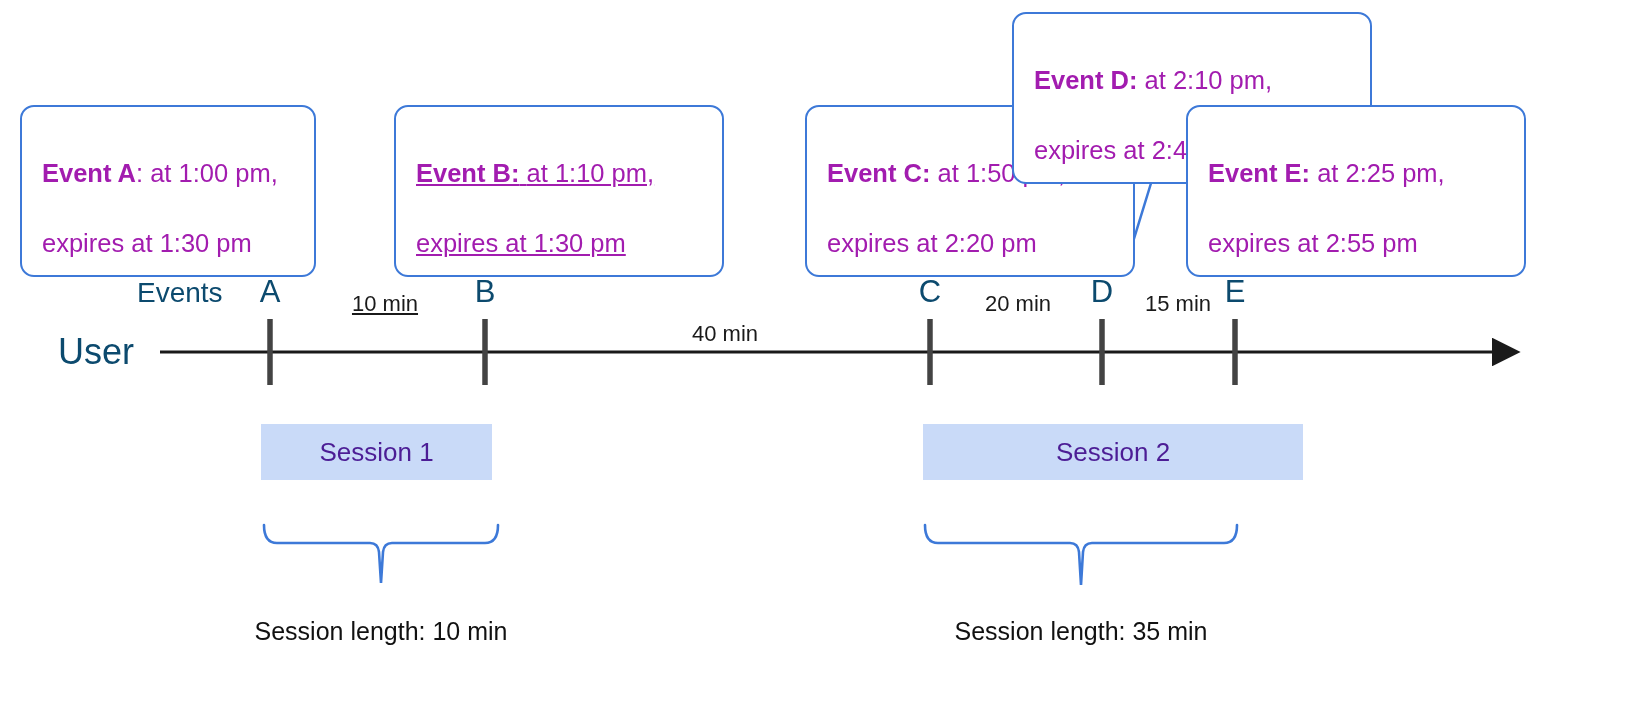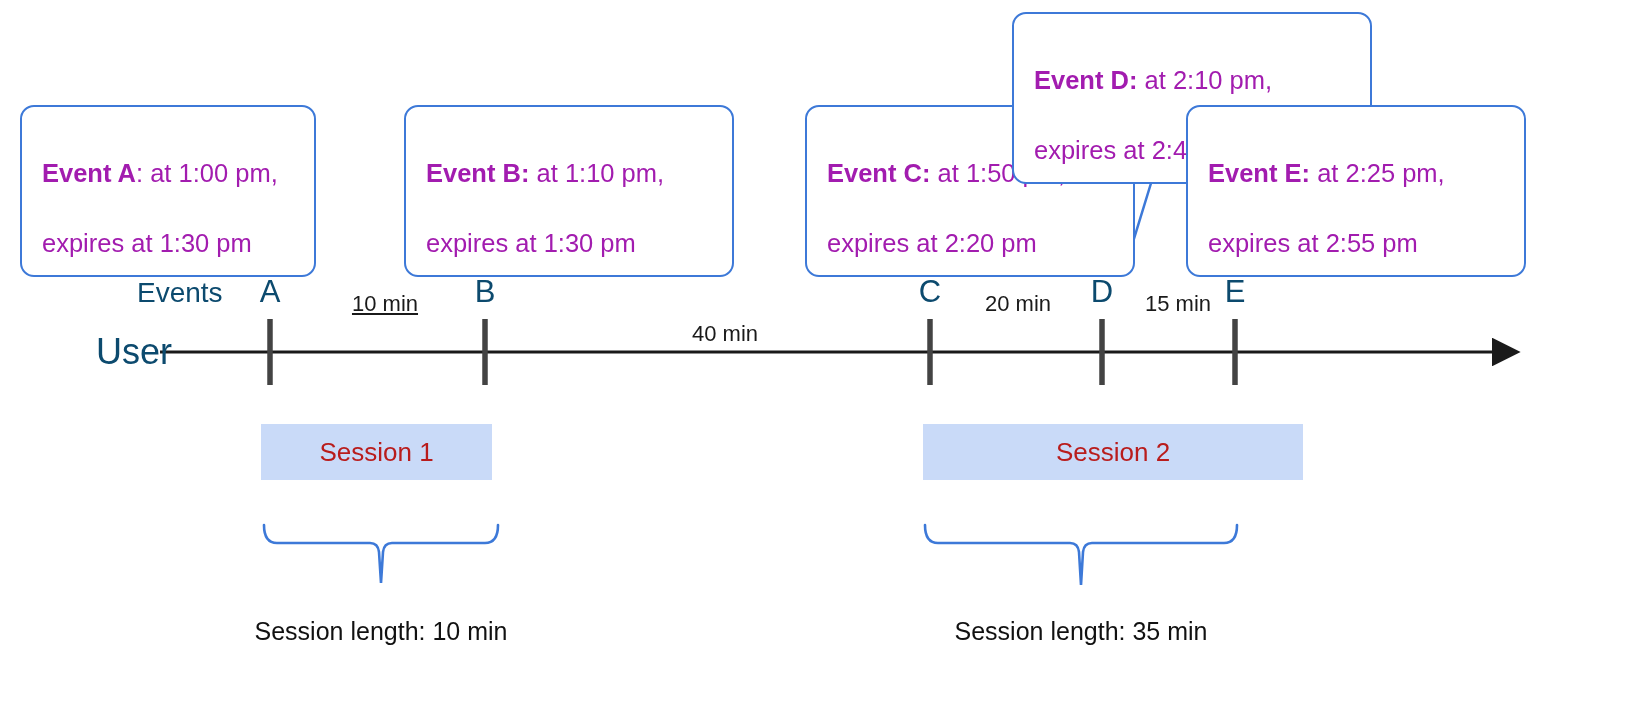--- a/index.html
+++ b/index.html
@@ -55,21 +55,21 @@
     text-align: center;
     color: #1a1a1a;
   }
   .session-bar {
     position: absolute;
     background: #c9daf8;
     display: flex;
     align-items: center;
     justify-content: center;
     font-size: 26px;
-    color: #b91c1c;
+    color: #4c1d95;
     z-index: 3;
   }
   .session-length {
     position: absolute;
     font-size: 25px;
     color: #111111;
     text-align: center;
     white-space: nowrap;
   }
 </style>
@@ -102,21 +102,21 @@
     <path d="M 264,525 Q 264,543 277,543 L 370,543 Q 378,543 379,552 L 381,583 L 383,552 Q 384,543 392,543 L 485,543 Q 498,543 498,525" fill="none" stroke="#3d79d8" stroke-width="2.6" stroke-linecap="round"></path>
 
     <path d="M 925,525 Q 925,543 938,543 L 1070,543 Q 1078,543 1079,552 L 1081,585 L 1083,552 Q 1084,543 1092,543 L 1224,543 Q 1237,543 1237,525" fill="none" stroke="#3d79d8" stroke-width="2.6" stroke-linecap="round"></path>
   </svg>
 
   <div class="callout" style="left:20px; top:105px; width:296px;">
     <b>Event A</b><span>: </span><span>at 1:00 pm,</span><br>
     <span>expires at 1:30 pm</span>
   </div>
 
-  <div class="callout" style="left:404px; top:105px; width:330px;">
+  <div class="callout" style="left:394px; top:105px; width:330px;text-decoration:underline;">
     <b>Event B:</b><span> </span><span>at 1:10 pm,</span><br>
     <span>expires at 1:30 pm</span>
   </div>
 
   <div class="callout" style="left:805px; top:105px; width:330px;">
     <b>Event C:</b><span> </span><span>at 1:50 pm,</span><br>
     <span>expires at 2:20 pm</span>
   </div>
 
   <div class="callout" style="left:1012px; top:12px; width:360px;">
@@ -124,21 +124,21 @@
     <span>expires at 2:40 pm</span>
   </div>
 
   <div class="callout" style="left:1186px; top:105px; width:340px;">
     <b>Event E:</b><span> </span><span>at 2:25 pm,</span><br>
     <span>expires at 2:55 pm</span>
   </div>
 
   <div class="axis-text events-label" style="left:137px; top:277px;">Events</div>
 
-  <div class="axis-text user-label" style="left:58px; top:331px;margin-left:38px;">User</div>
+  <div class="axis-text user-label" style="left:58px; top:331px;">User</div>
 
   <div class="axis-text event-letter" style="left:250px; top:274px; width:40px;">A</div>
   <div class="axis-text event-letter" style="left:465px; top:274px; width:40px;">B</div>
   <div class="axis-text event-letter" style="left:910px; top:274px; width:40px;">C</div>
   <div class="axis-text event-letter" style="left:1082px; top:274px; width:40px;">D</div>
   <div class="axis-text event-letter" style="left:1215px; top:274px; width:40px;">E</div>
 
   <div class="axis-text interval-label" style="left:315px; top:291px; width:140px;text-decoration:underline;">10 min</div>
   <div class="axis-text interval-label" style="left:655px; top:291px; width:140px;margin-top:30px;">40 min</div>
   <div class="axis-text interval-label" style="left:948px; top:291px; width:140px;">20 min</div>

